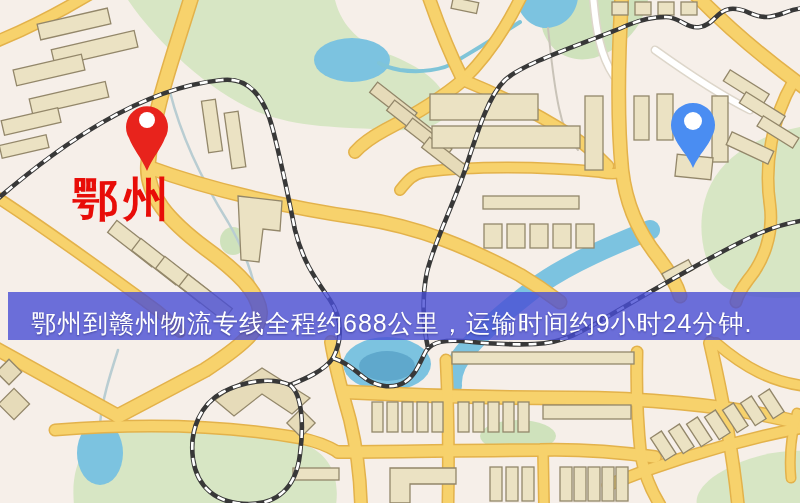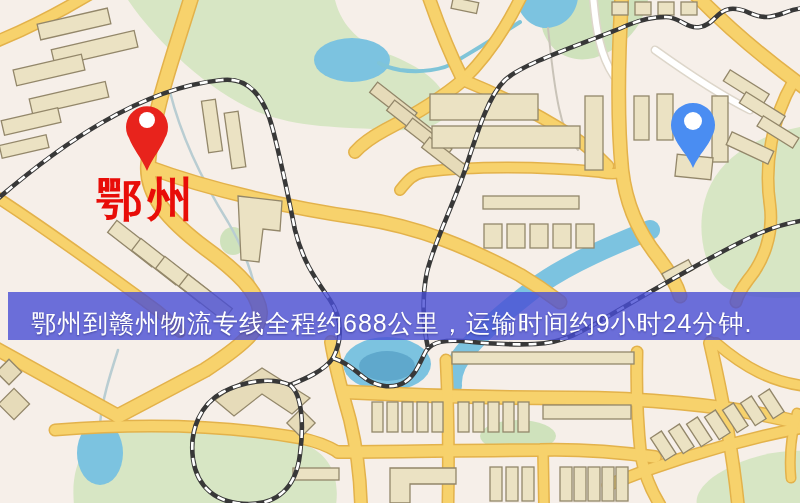--- a/index.html
+++ b/index.html
@@ -15,21 +15,21 @@
   .wc{fill:none;stroke:#ddd6ca;stroke-linecap:round}
   .wf{fill:none;stroke:#ffffff;stroke-linecap:round}
   .rwb{fill:none;stroke:#383838;stroke-width:4.6;stroke-linecap:round}
   .rwd{fill:none;stroke:#ffffff;stroke-width:2.6;stroke-dasharray:8 8;stroke-linecap:butt}
   .bld{fill:#ebe2c3;stroke:#93876a;stroke-width:1.3}
   .bld2{fill:#e6dbb9;stroke:#93876a;stroke-width:1.3}
   .stream{fill:none;stroke-linecap:round}
   
   .city-label{position:absolute;font-weight:bold;font-size:46px;line-height:1;
               letter-spacing:5px;white-space:nowrap;user-select:none}
-  #origin-label{left:96px;top:176px}
+  #origin-label{left:72px;top:176px}
   #dest-label{left:636px;top:179px}
   
   .banner{position:absolute;left:8px;top:292px;width:800px;height:48px;
           display:flex;align-items:flex-end;box-sizing:border-box;padding-left:23px;
           font-size:25px;letter-spacing:1px;white-space:nowrap;
           text-shadow:0 1px 2px rgba(20,20,90,.45)}
 </style>
 </head>
 <body>
 

